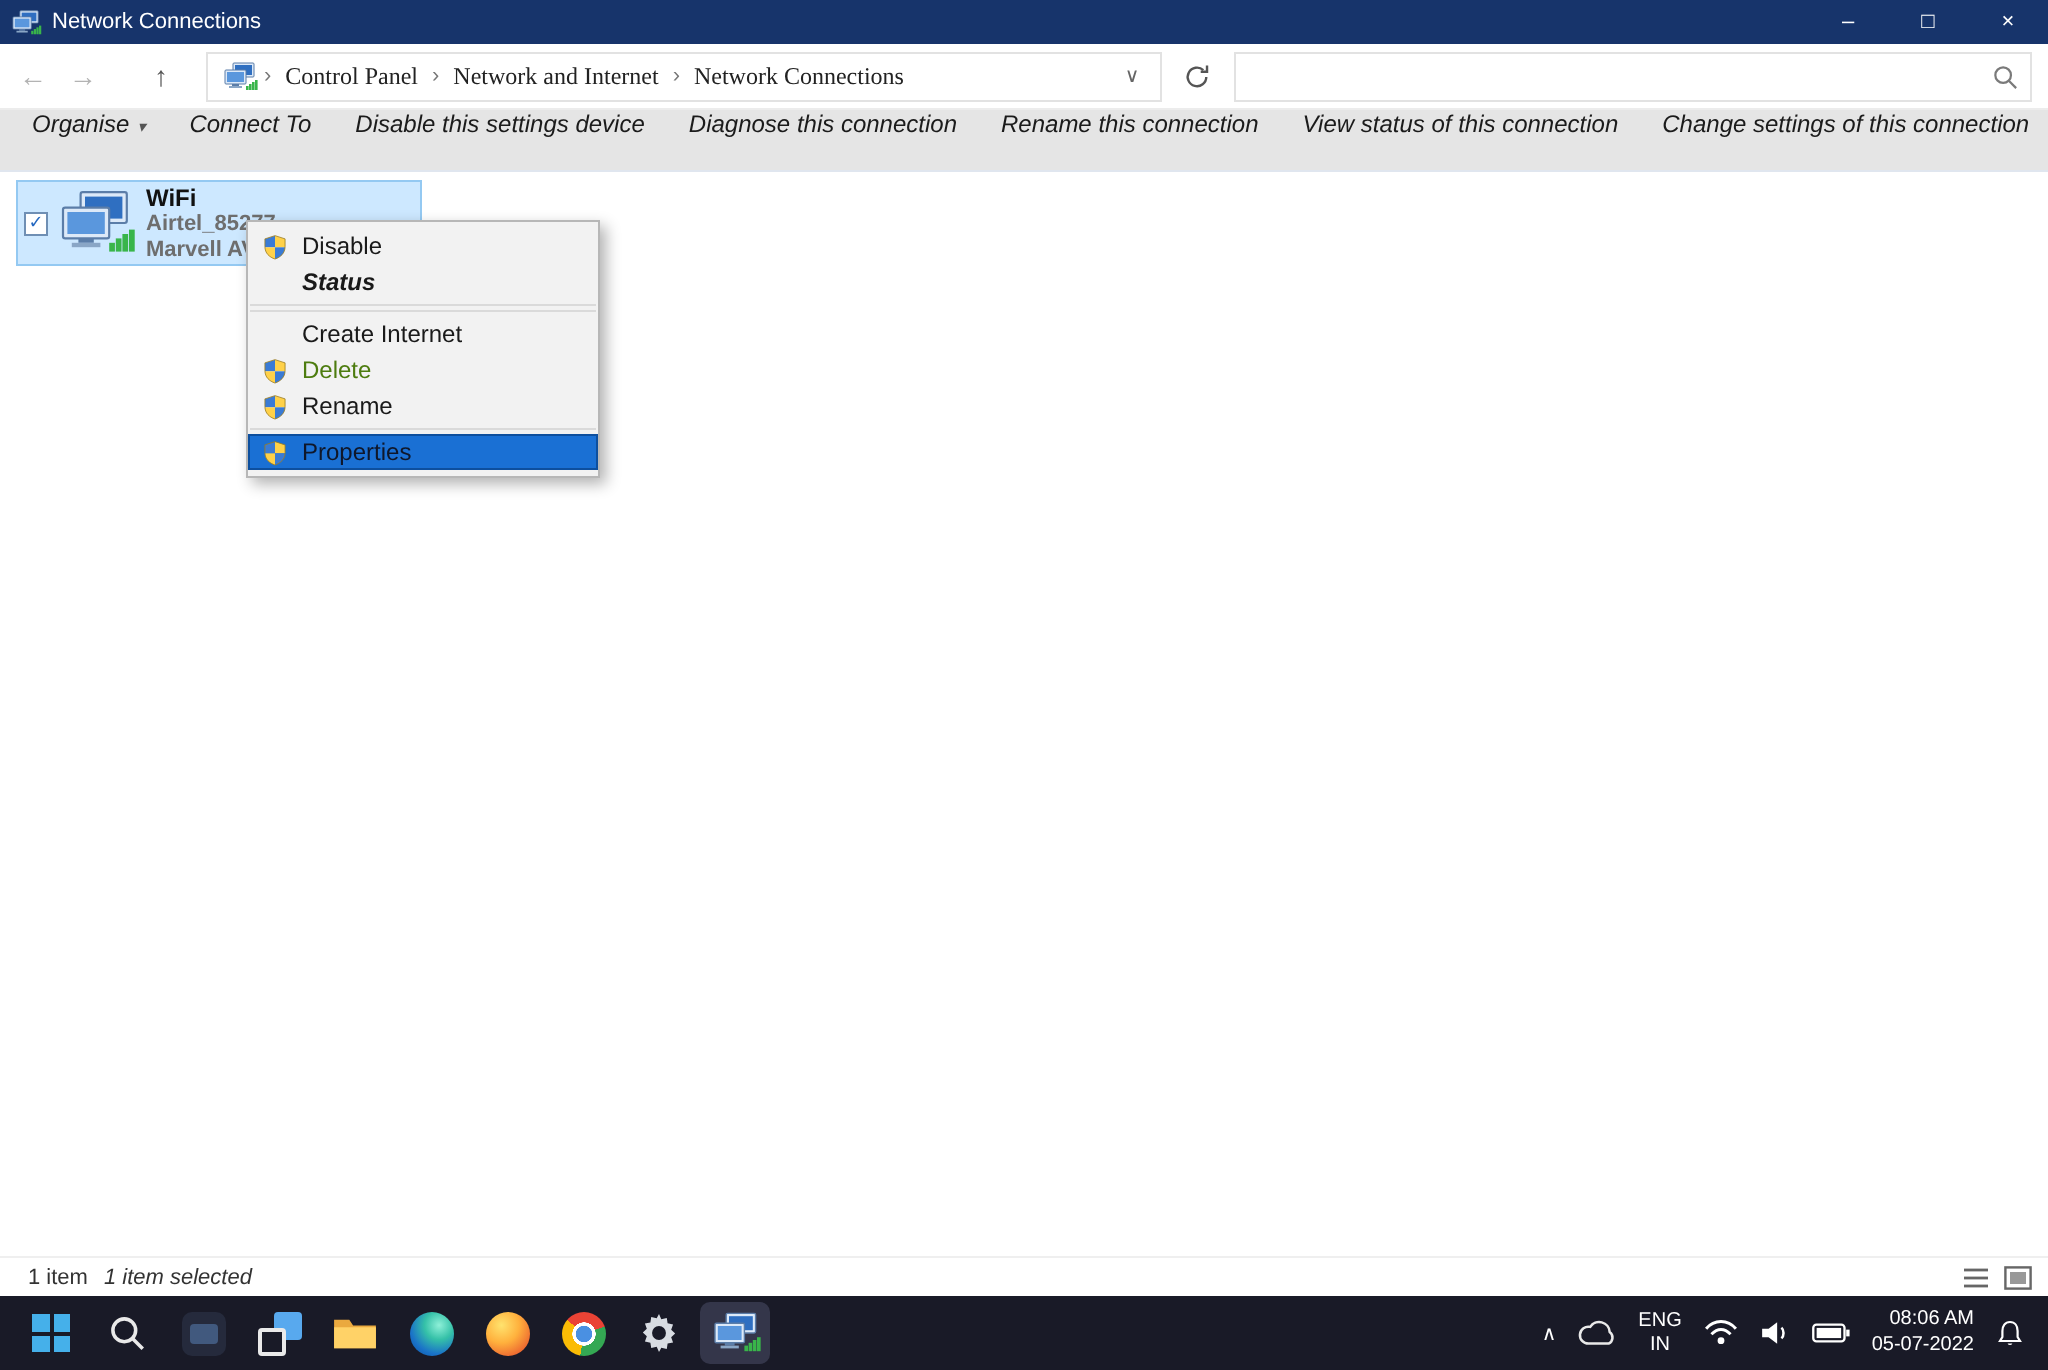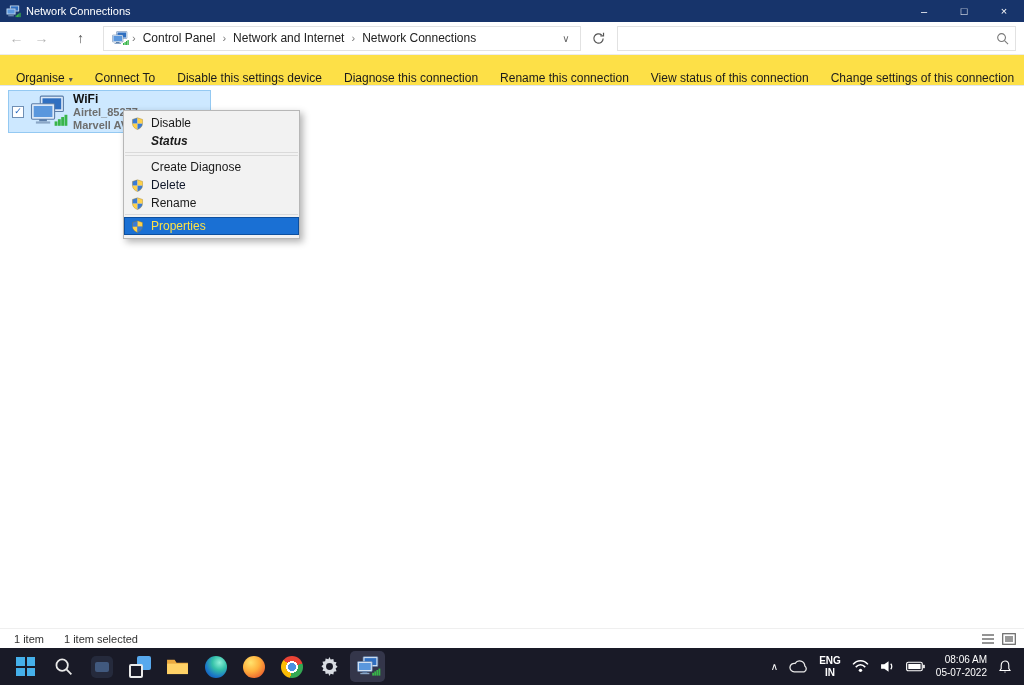--- a/index.html
+++ b/index.html
@@ -31,35 +31,35 @@
   }
   .nav-btn { width:25px; height:25px; display:flex; align-items:center; justify-content:center; font-size:14px; }
   .nav-btn.dim { color:#b3b3b3; }
   .nav-btn.up { color:#555; margin-left:14px; }
   .address {
     display:flex; align-items:center;
     height:25px; width:478px; margin-left:10px;
     border:1px solid #e2e2e2; background:#fff; padding:0 4px;
   }
   .address .addr-icon { width:18px; height:15px; margin:0 3px; }
-  .crumb { padding:0 7px; color:#222; white-space:nowrap; cursor:default; }
+  .crumb { padding:0 7px; color:#222; white-space:nowrap; cursor:default;font-family:Liberation Serif, serif; }
   .crumb-sep { color:#777; font-size:11px; }
   .addr-dd { margin-left:auto; color:#666; font-size:10px; width:20px; text-align:center; }
   .refresh-btn { width:26px; height:25px; display:flex; align-items:center; justify-content:center; margin-left:4px; }
   .searchbox {
     flex:1; height:25px; margin:0 8px 0 6px;
     border:1px solid #e2e2e2; display:flex; align-items:center; padding:0 6px;
   }
   .searchbox input { flex:1; border:none; outline:none; font-size:12px; font-family:"Liberation Sans",sans-serif; background:transparent; }
 
   
   .commandbar {
     position:absolute; top:55px; left:0; right:0; height:31px;
-    background:#fde047; border-bottom:1px solid #e0e6ef;
-    display:flex; align-items:flex-end; font-size:12px; color:#1b1b1b;
+    background:#e5e5e5; border-bottom:1px solid #e0e6ef;
+    display:flex; align-items:flex-start; font-size:12px; color:#1b1b1b;font-style:italic;
   }
   .cmd { padding:0 11px; white-space:nowrap; cursor:default; }
   .cmd .caret { font-size:8px; color:#555; margin-left:4px; }
 
   
   .main { position:absolute; top:86px; left:0; right:0; bottom:57px; background:#fff; }
 
   .network-item {
     position:absolute; left:8px; top:4px; width:203px; height:43px;
     background:#cde8ff; border:1px solid #94c9f2;
@@ -80,35 +80,35 @@
   .context-menu {
     position:absolute; left:123px; top:24px; width:177px;
     background:#f2f2f2; border:1px solid #b7b7b7;
     box-shadow:3px 3px 7px rgba(0,0,0,.3);
     padding:3px 0; z-index:20; font-size:12px; color:#1a1a1a;
   }
   .menu-item { display:flex; align-items:center; height:18px; cursor:default; }
   .mi-icon { width:27px; display:flex; align-items:center; justify-content:center; flex:none; }
   .mi-icon svg { width:13px; height:13px; }
   .menu-item.bold { font-weight:bold;font-style:italic; }
-  .menu-item.disabled { color:#0f172a; }
+  .menu-item.disabled { color:#4d7c0f; }
   .menu-item.highlighted {
-    background:#1a70d4; color:#fde047;
+    background:#1a70d4; color:#0f172a;
     outline:1px solid #0d4f9e; outline-offset:-1px;
   }
   .menu-sep { height:1px; background:#dadada; margin:2px 1px; }
 
   
   .statusbar {
     position:absolute; left:0; right:0; bottom:37px; height:20px;
     background:#fff; border-top:1px solid #efefef;
     display:flex; align-items:center; font-size:11px; color:#333;
   }
   .sb-count { margin-left:14px; }
-  .sb-selected { margin-left:20px; }
+  .sb-selected { margin-left:8px;font-style:italic; }
   .sb-views { margin-left:auto; display:flex; gap:7px; margin-right:8px; }
 
   
   .taskbar {
     position:absolute; left:0; right:0; bottom:0; height:37px;
     background:#191a27; display:flex; align-items:center; color:#fff;
   }
   .tb-apps { display:flex; align-items:center; gap:3px; padding-left:8px; }
   .tb-btn { width:35px; height:31px; border-radius:5px; display:flex; align-items:center; justify-content:center; }
   .tb-btn.active { background:#34364a; }
@@ -124,21 +124,21 @@
   }
   .ic-photos { width:22px; height:22px; border-radius:5px; background:#252a3c; position:relative; }
   .ic-photos i { position:absolute; left:4px; top:6px; width:14px; height:10px; background:#41597e; border-radius:2px; }
   .ic-taskview { position:relative; width:22px; height:22px; }
   .ic-taskview .back { position:absolute; right:0; top:0; width:14px; height:14px; background:#58a9ee; border-radius:2px; }
   .ic-taskview .front { position:absolute; left:0; bottom:0; width:14px; height:14px; background:#191a27; border:2px solid #e9e9e9; border-radius:2px; }
   .tb-net-icon { width:26px; height:21px; }
 
   .tray { margin-left:auto; display:flex; align-items:center; gap:11px; padding-right:12px; font-size:10px; }
   .tray .chev { font-size:10px; color:#fff; }
-  .lang { text-align:center; line-height:1.2;font-weight:bold; }
+  .lang { text-align:center; line-height:1.2; }
   .clock { text-align:right; line-height:1.25; }
 
   svg { display:block; }
 </style>
 </head>
 <body>
 
 <svg width="0" height="0" style="position:absolute" aria-hidden="true">
   <defs>
     <symbol id="net-icon" viewBox="0 0 36 30">
@@ -251,21 +251,21 @@
       <span>Disable</span>
     </div>
     <div class="menu-item bold">
       <span class="mi-icon"></span>
       <span>Status</span>
     </div>
     <div class="menu-sep"></div>
     <div class="menu-sep"></div>
     <div class="menu-item">
       <span class="mi-icon"></span>
-      <span>Create Diagnose</span>
+      <span>Create Internet</span>
     </div>
     <div class="menu-item disabled">
       <span class="mi-icon">
           <svg>
             <use href="#uac-shield"></use>
           </svg>
         </span>
       <span>Delete</span>
     </div>
     <div class="menu-item">

